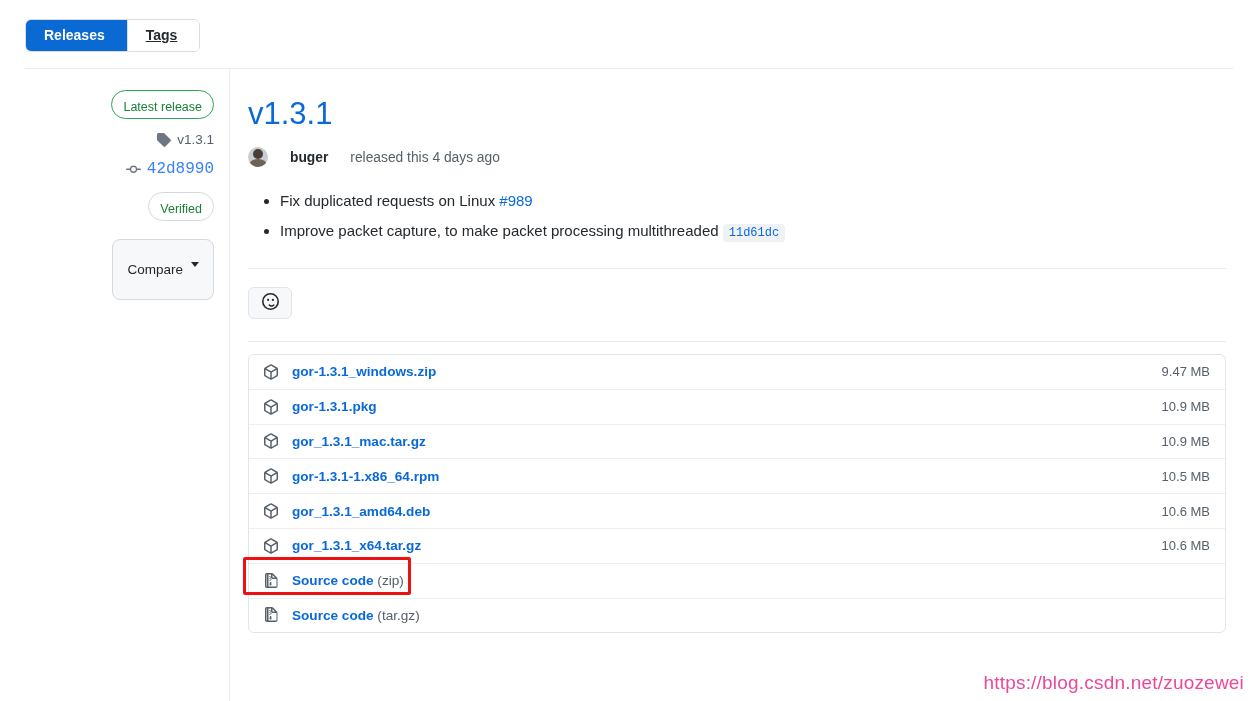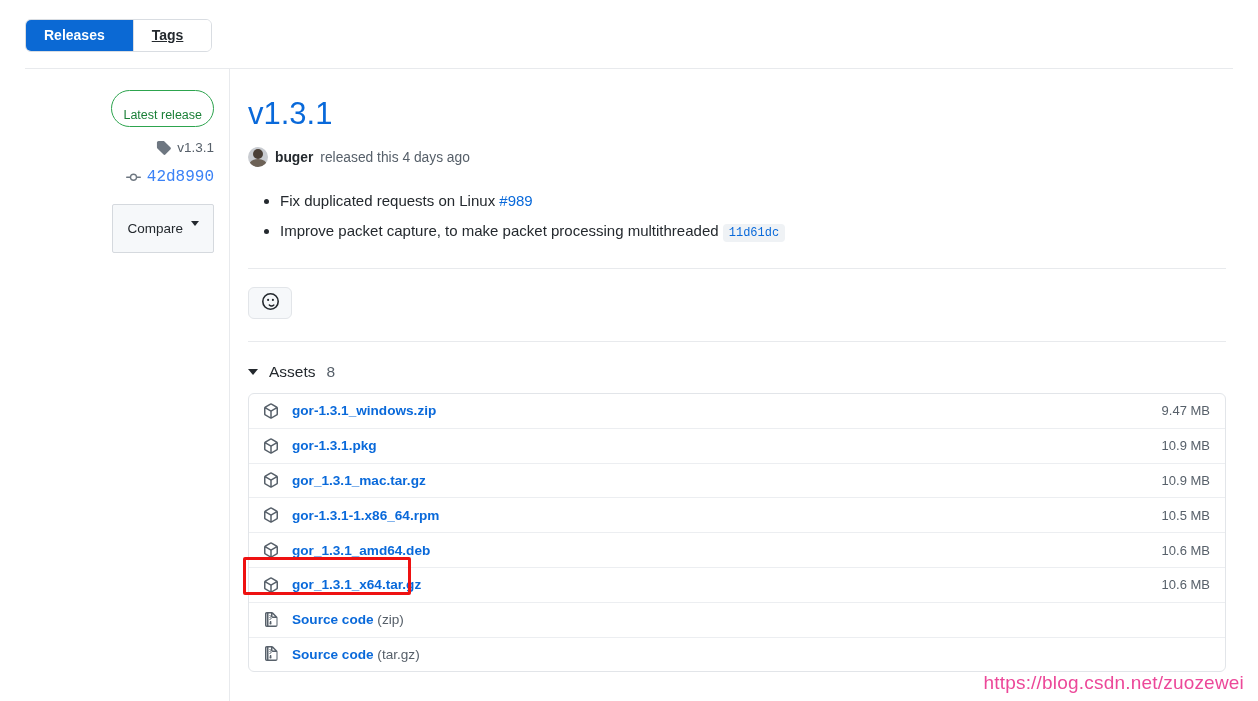--- a/index.html
+++ b/index.html
@@ -24,21 +24,21 @@
     top: 19px;
   }
   .tabgroup {
     display: inline-flex;
     border: 1px solid #d9dde2;
     border-radius: 6px;
     overflow: hidden;
     background: #ffffff;
   }
   .tab {
-    padding: 6px 28px 7px 18px;
+    padding: 6px 22px 7px 18px;
     font-size: 14px;
     line-height: 18px;
     font-weight: bold;
     color: #24292e;
     background: #ffffff;
     cursor: pointer;
     user-select: none;
   }
   .tab + .tab {
     border-left: 1px solid #d9dde2;
@@ -73,21 +73,21 @@
     left: 25px;
     top: 90px;
     width: 189px;
     text-align: right;
   }
   .pill {
     display: inline-block;
     border: 1px solid #2da44e;
     color: #1a7f37;
     border-radius: 20px;
-    padding: 16px 11px 3px 11px;
+    padding: 8px 11px 3px 11px;
     font-size: 12.5px;
     line-height: 16px;
     background: #ffffff;
   }
   .pill.verified {
     border-color: #d5d9de;
     color: #1a7f37;
   }
   .meta-row {
     margin-top: 13px;
@@ -110,22 +110,22 @@
   }
   .verified-wrap {
     margin-top: 14px;
   }
   .compare-btn {
     margin-top: 18px;
     display: inline-flex;
     gap: 8px;
     border: 1px solid #d5d9de;
     background: #f6f8fa;
-    border-radius: 2px;
-    padding: 16px 14px;
+    border-radius: 8px;
+    padding: 22px 14px;
     font-size: 13.5px;
     color: #24292e;
     cursor: pointer;
     user-select: none;
   }
   .caret {
     width: 0;
     height: 0;
     border-left: 4px solid transparent;
     border-right: 4px solid transparent;
@@ -144,21 +144,21 @@
     font-size: 31px;
     line-height: 38px;
     color: #0969da;
     font-weight: normal;
     margin: 0;
     cursor: pointer;
   }
   .byline {
     display: flex;
     align-items: center;
-    gap: 7px;
+    gap: 22px;
     margin-top: 14px;
     color: #57606a;
     font-size: 13.8px;
   }
   .avatar {
     width: 20px;
     height: 20px;
     border-radius: 50%;
     background: #c9ccd1;
     position: relative;
@@ -346,20 +346,23 @@
 
   <div class="meta-row">
     <span class="ico">
       <svg width="15" height="15" viewBox="0 0 16 16" fill="currentColor" aria-hidden="true">
         <path d="M11.93 8.5a4.002 4.002 0 0 1-7.86 0H.75a.75.75 0 0 1 0-1.5h3.32a4.002 4.002 0 0 1 7.86 0h3.32a.75.75 0 0 1 0 1.5Zm-1.43-.75a2.5 2.5 0 1 0-5 0 2.5 2.5 0 0 0 5 0Z"></path>
       </svg>
     </span>
     <span class="meta-mono">42d8990</span>
   </div>
 
+  <div class="verified-wrap">
+    <span class="pill verified">Verified</span>
+  </div>
 
   <div>
     <div class="compare-btn">
       <span>Compare</span>
       <span class="caret"></span>
     </div>
   </div>
 </div>
 
 <div class="main">
@@ -385,25 +388,20 @@
   <div class="reaction-btn">
     <span>
       <svg width="17" height="17" viewBox="0 0 16 16" fill="currentColor" aria-hidden="true">
         <path d="M8 0a8 8 0 1 1 0 16A8 8 0 0 1 8 0ZM1.5 8a6.5 6.5 0 1 0 13 0 6.5 6.5 0 0 0-13 0Zm4.879 2.773c.26-.26.68-.26.94 0 .377.377.96.727 1.681.727.721 0 1.304-.35 1.681-.727a.665.665 0 0 1 .94.94C11.048 12.274 10.12 12.9 9 12.9s-2.048-.626-2.621-1.187a.665.665 0 0 1 0-.94ZM5.75 7.5a1 1 0 1 1 0-2 1 1 0 0 1 0 2Zm4.5 0a1 1 0 1 1 0-2 1 1 0 0 1 0 2Z"></path>
       </svg>
     </span>
   </div>
 
   <div class="hr"></div>
 
-  <div class="assets-head">
-    <span class="tri-down"></span>
-    <span class="label">Assets</span>
-    <span class="count">8</span>
-  </div>
 
   <div class="assets-box">
 
     <div class="asset-row">
       <span class="asset-icon">
         <svg width="16" height="16" viewBox="0 0 16 16" fill="currentColor" aria-hidden="true">
           <path d="m8.878.392 5.25 3.045c.54.314.872.89.872 1.514v6.098a1.75 1.75 0 0 1-.872 1.514l-5.25 3.045a1.75 1.75 0 0 1-1.756 0l-5.25-3.045A1.75 1.75 0 0 1 1 11.049V4.951c0-.624.332-1.2.872-1.514L7.122.392a1.75 1.75 0 0 1 1.756 0ZM7.875 1.69l-4.63 2.685L8 7.133l4.755-2.758-4.63-2.685a.248.248 0 0 0-.25 0ZM2.5 5.677v5.372c0 .09.047.171.125.216l4.625 2.683V8.432Zm6.25 8.271 4.625-2.683a.25.25 0 0 0 .125-.216V5.677L8.75 8.432Z"></path>
         </svg>
       </span>
       <span class="asset-name"><span>gor-1.3.1_windows.zip</span><span class="suffix"></span></span>

